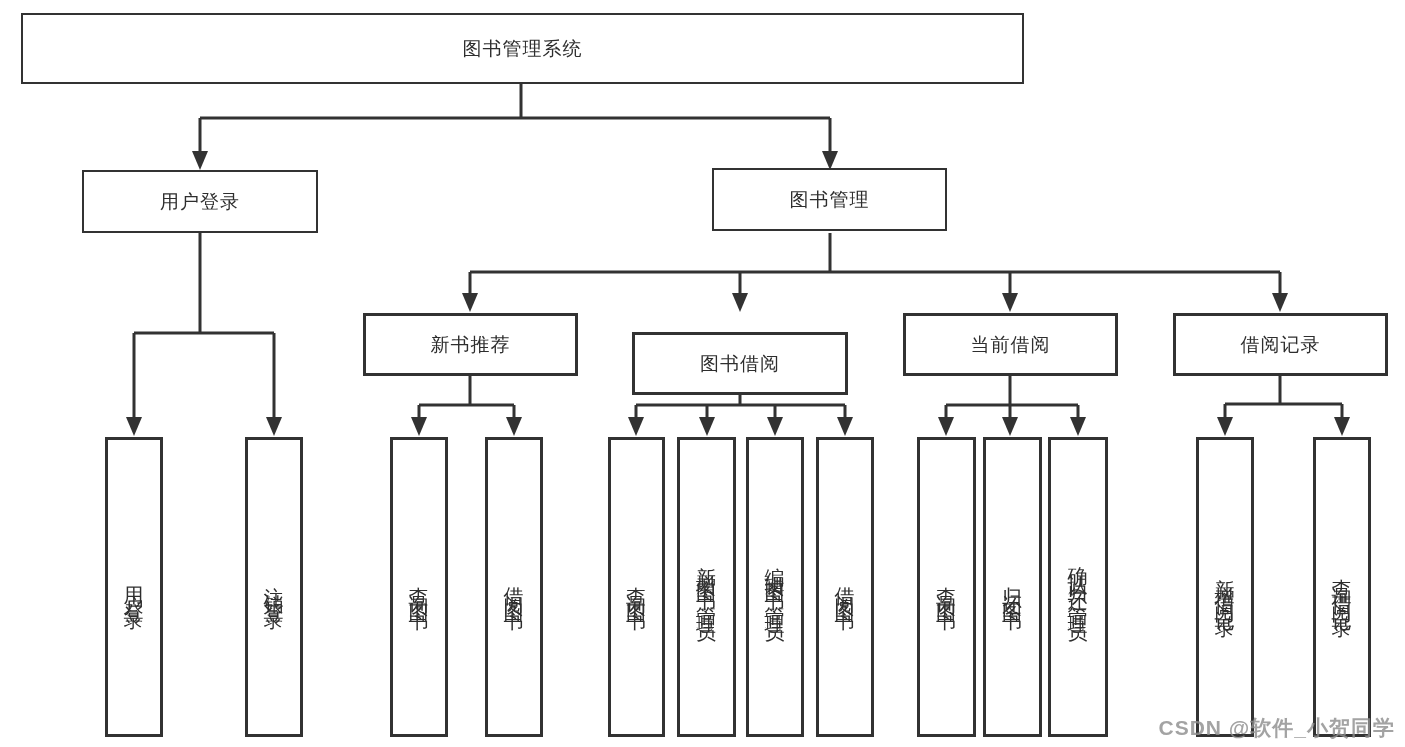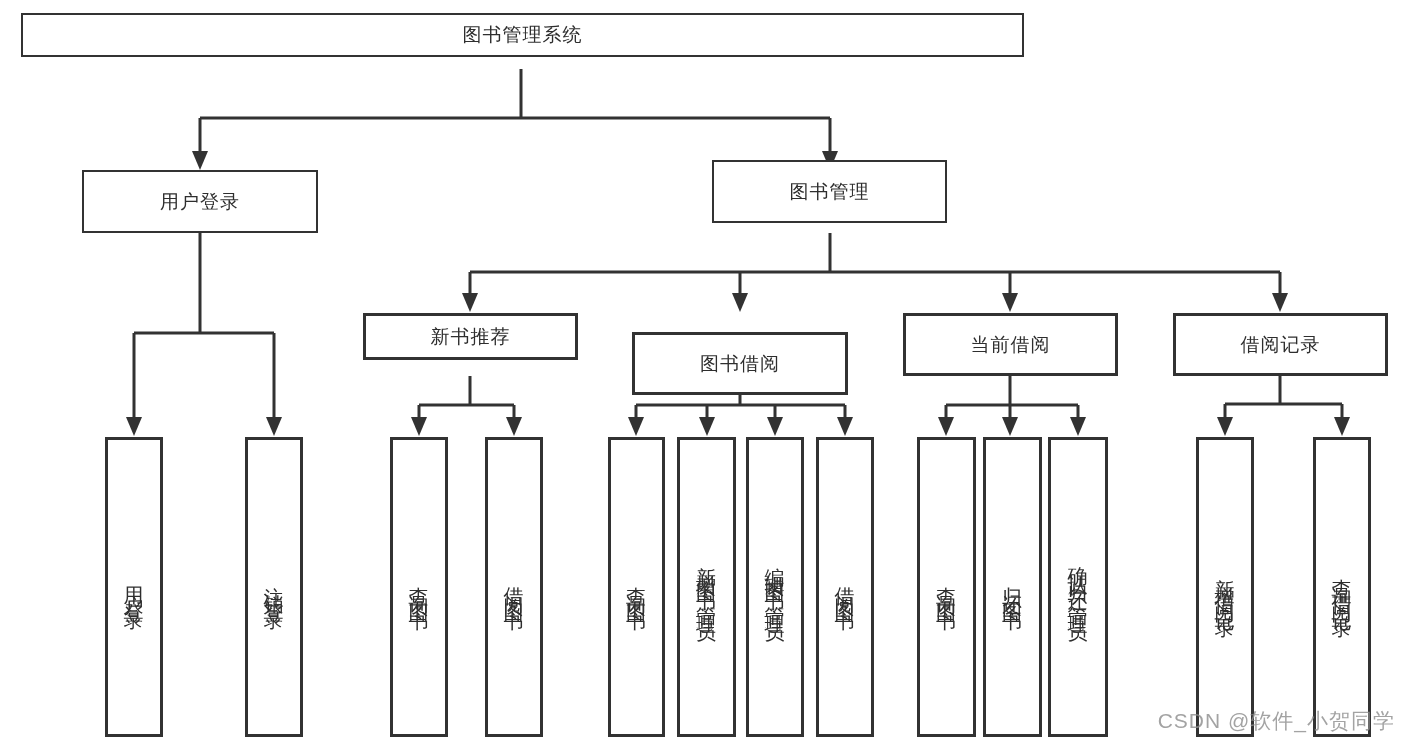--- a/index.html
+++ b/index.html
@@ -41,26 +41,26 @@
   .leaf span {
     writing-mode: vertical-rl;
     text-orientation: mixed;
     font-size: 20px;
     line-height: 1.1;
     letter-spacing: 8px;
     color: #2e2e2e;
   }
 
   
-  .n-root        { left: 21px;   top: 13px;  width: 1003px; height: 44px; }
+  .n-root        { left: 21px;   top: 13px;  width: 1003px; height: 71px; }
   
   .n-user-login  { left: 82px;   top: 170px; width: 236px;  height: 63px; }
-  .n-book-mgmt   { left: 712px;  top: 160px; width: 235px;  height: 63px; }
+  .n-book-mgmt   { left: 712px;  top: 168px; width: 235px;  height: 63px; }
   
-  .n-new-books   { left: 363px;  top: 313px; width: 215px;  height: 47px; }
+  .n-new-books   { left: 363px;  top: 313px; width: 215px;  height: 63px; }
   .n-book-borrow { left: 632px;  top: 313px; width: 216px;  height: 63px; margin-top: 19px; }
   .n-cur-borrow  { left: 903px;  top: 313px; width: 215px;  height: 63px; font-family: Liberation Mono, monospace; }
   .n-records     { left: 1173px; top: 313px; width: 215px;  height: 63px; }
   
   .leaf { top: 437px; height: 300px; }
   .n-l-login     { left: 105px;  width: 58px; }
   .n-l-logout    { left: 245px;  width: 58px; }
   .n-l-query1    { left: 390px;  width: 58px; }
   .n-l-borrow1   { left: 485px;  width: 58px; }
   .n-l-query2    { left: 608px;  width: 57px; }
@@ -69,27 +69,28 @@
   .n-l-borrow2   { left: 816px;  width: 58px; }
   .n-l-query3    { left: 917px;  width: 59px; }
   .n-l-return    { left: 983px;  width: 59px; }
   .n-l-confirm   { left: 1048px; width: 60px; }
   .n-l-add-rec   { left: 1196px; width: 58px; }
   .n-l-query-rec { left: 1313px; width: 58px; }
 
   .watermark {
     position: absolute;
     right: 10px;
-    bottom: 12px;
+    bottom: 5px;
     font-size: 21px;
     color: #8f8f8f;
     opacity: 0.82;
     letter-spacing: 1px;
     white-space: nowrap;
     z-index: 3;
+    font-weight: bold;
   }
 </style>
 </head>
 <body>
 
 <div class="canvas">
 
   <svg class="connectors" viewBox="0 0 1405 747" xmlns="http://www.w3.org/2000/svg">
     <g stroke="#323232" stroke-width="3" fill="none">
 

